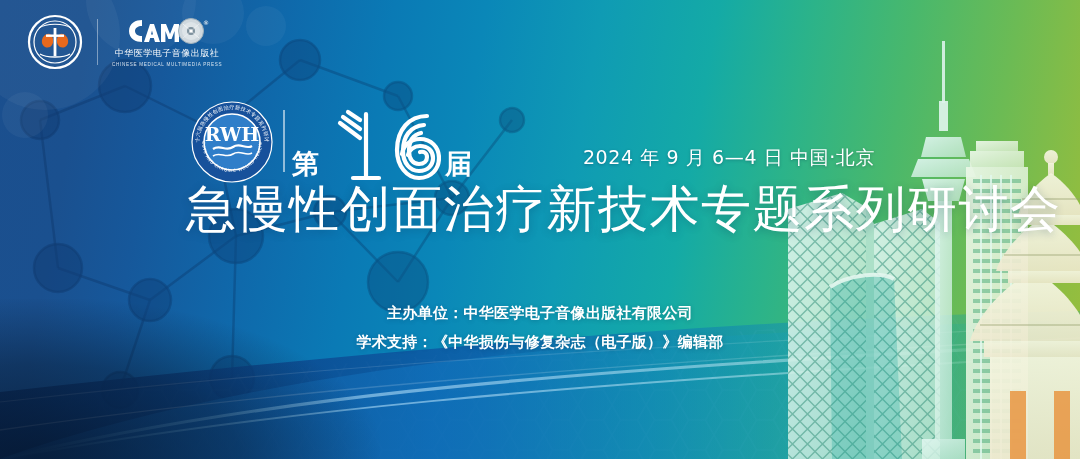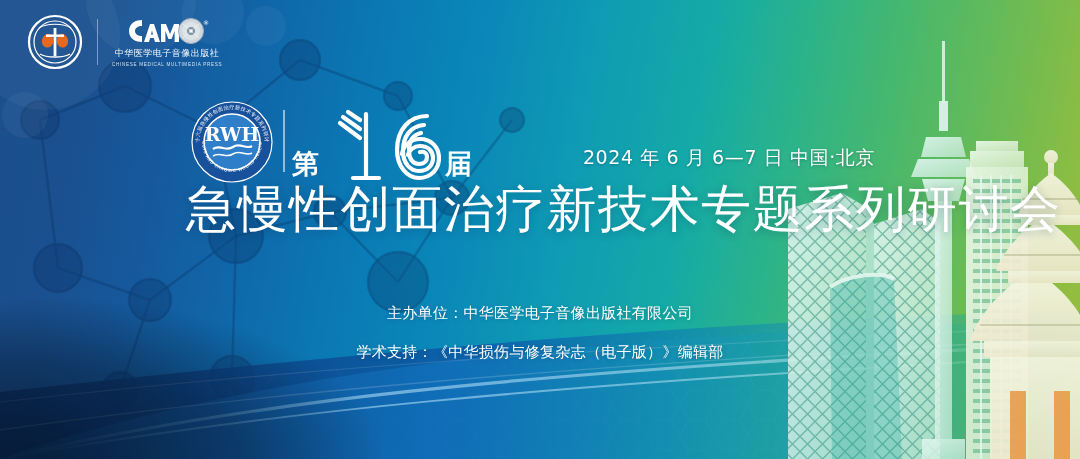--- a/index.html
+++ b/index.html
@@ -61,24 +61,24 @@
   }
 
   .maintitle{
     position:absolute;left:186px;top:182px;color:#ffffff;font-weight:400;
     font-size:50px;line-height:1.08;letter-spacing:1.5px;white-space:nowrap;
     font-family:"DejaVu Sans",sans-serif;
     text-shadow:0 2px 8px rgba(0,45,80,.30);
   }
 
   .credits{position:absolute;left:0;right:0;top:306px;text-align:center;}
-  .credit-line{color:#ffffff;font-size:15px;font-weight:400;line-height:1.0;white-space:nowrap;
+  .credit-line{color:#ffffff;font-size:15px;font-weight:700;line-height:1.0;white-space:nowrap;
                font-family:"DejaVu Sans",sans-serif;letter-spacing:.3px;
                text-shadow:0 1px 4px rgba(0,45,80,.30);}
-  .credit-line + .credit-line{margin-top:24px;}
+  .credit-line + .credit-line{margin-top:14px;}
 
   
   .skyline{position:absolute;right:0;bottom:0;width:310px;height:420px;}
 </style>
 </head>
 <body>
 
 <div class="banner">
 
   <svg class="layer molecules" width="1080" height="459" viewBox="0 0 1080 459">
@@ -354,21 +354,21 @@
         <path d="M30,78 L56,78"></path>
 
         <path d="M104,16 C86,16 74,30 74,50 C74,66 84,78 96,78 C108,78 116,69 116,58 C116,47 108,39 97,39 C87,39 80,46 79,54"></path>
         <path d="M101,25 C87,26 80,37 80,51 C80,63 87,71 96,71 C105,71 110,65 110,58 C110,51 105,46 97,46 C91,46 86,50 85,55"></path>
         <path d="M98,33 C89,35 86,42 86,51 C86,59 90,64 96,64 C101,64 104,61 104,57 C104,53 101,51 97,52"></path>
       </g>
     </svg>
     <span class="jie">届</span>
   </div>
 
-  <div class="datetime">2024 年 6 月 6—7 日     中国·北京</div>
+  <div class="datetime">2024 年 9 月 6—4 日     中国·北京</div>
 
   <div class="maintitle">急慢性创面治疗新技术专题系列研讨会</div>
 
   <div class="credits">
     <div class="credit-line">主办单位：中华医学电子音像出版社有限公司</div>
     <div class="credit-line">学术支持：《中华损伤与修复杂志（电子版）》编辑部</div>
   </div>
 
 </div>
 

